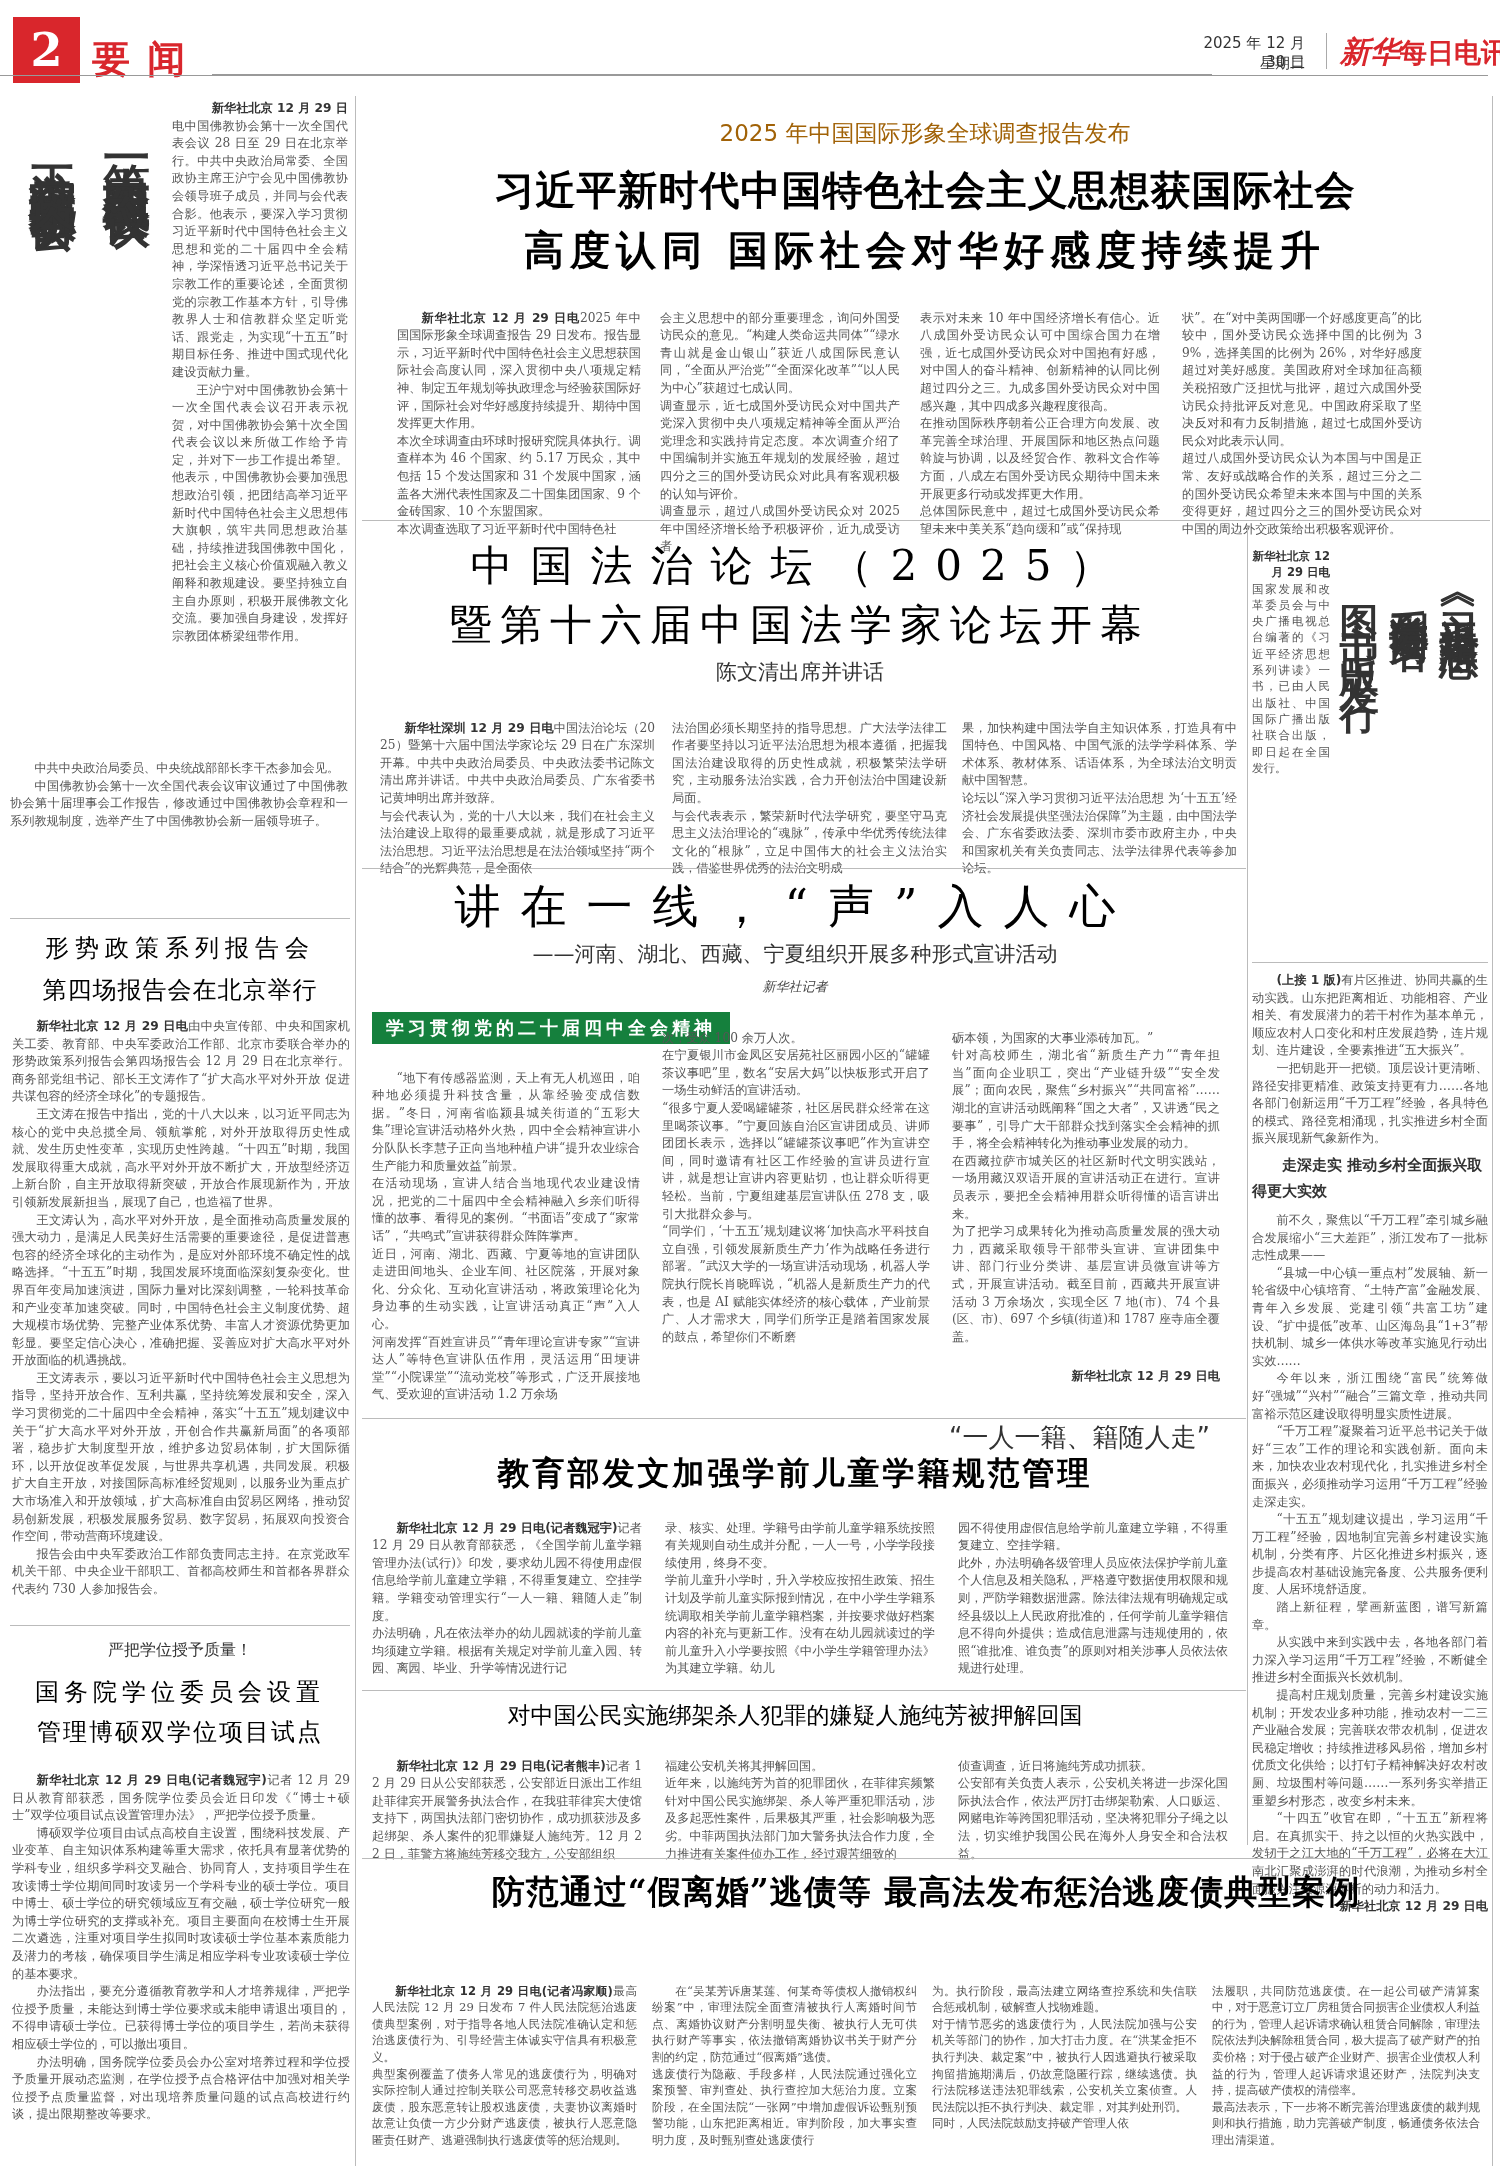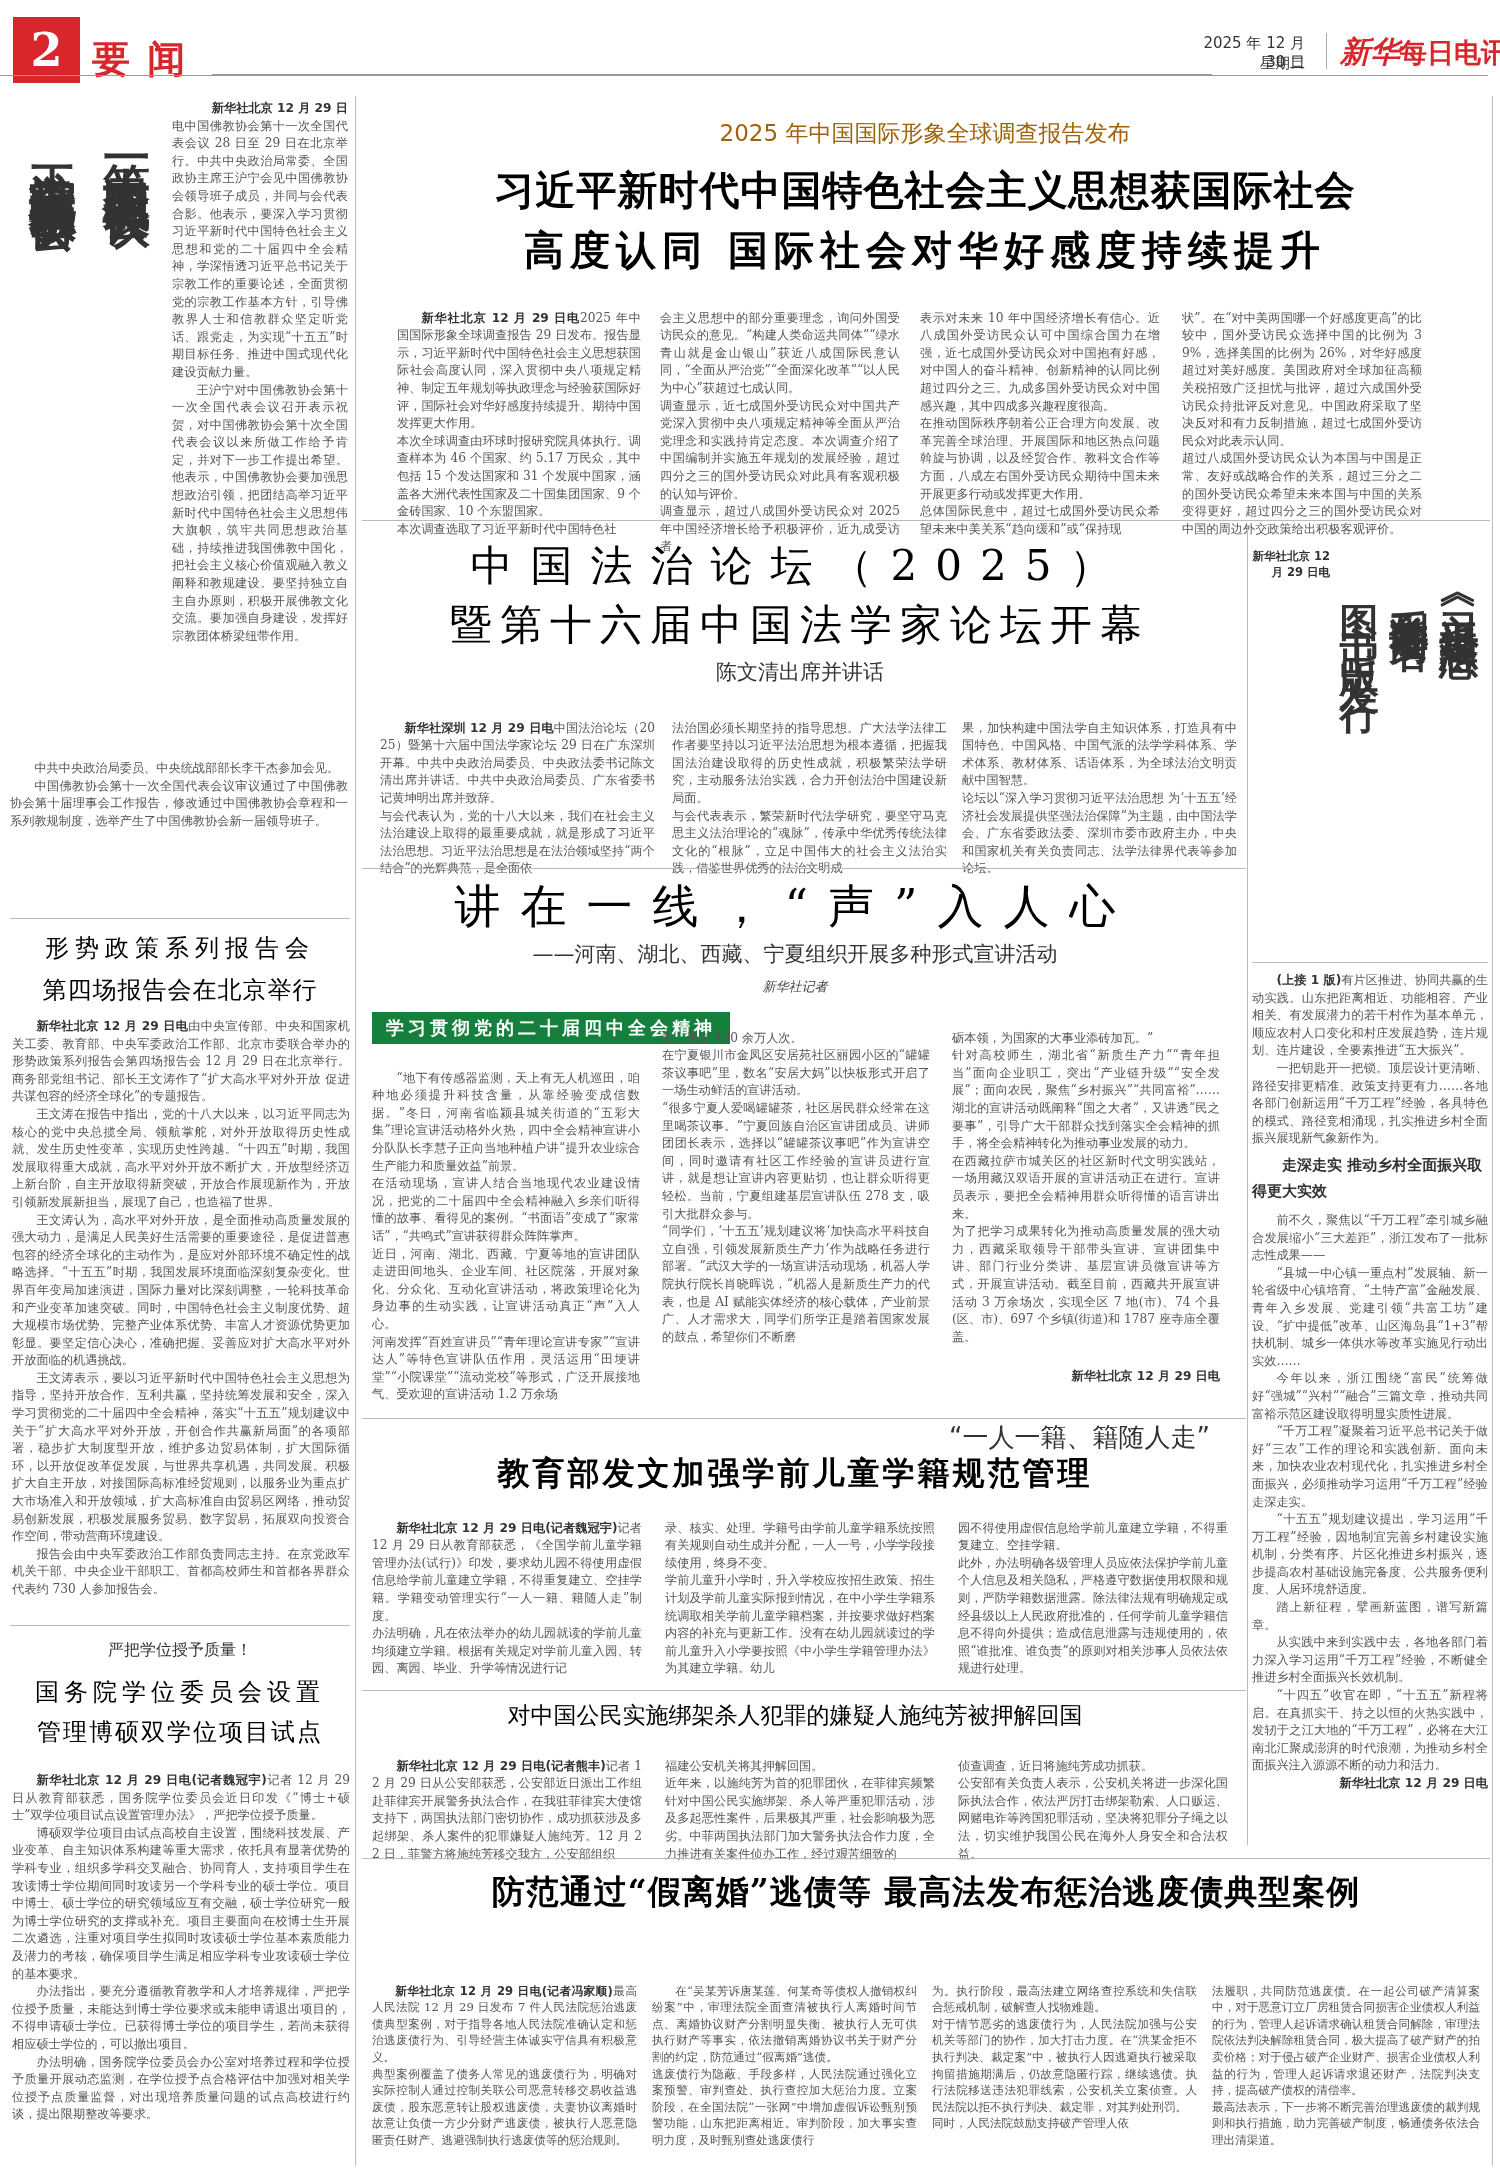--- a/index.html
+++ b/index.html
@@ -94,20 +94,21 @@
   <div class="col body-text" style="left:962px;top:702px;width:275px;white-space:pre-line;">
     <p class="noind">果，加快构建中国法学自主知识体系，打造具有中国特色、中国风格、中国气派的法学学科体系、学术体系、教材体系、话语体系，为全球法治文明贡献中国智慧。
 论坛以“深入学习贯彻习近平法治思想  为‘十五五’经济社会发展提供坚强法治保障”为主题，由中国法学会、广东省委政法委、深圳市委市政府主办，中央和国家机关有关负责同志、法学法律界代表等参加论坛。</p>
   </div>
 </div>
 <div class="vline" style="left:1247px;top:525px;height:1320px;"></div>
 
 <div>
   <div class="col body-text" style="left:1252px;top:548px;width:78px;font-size:11.5px;line-height:16.3px;">
     <p class="noind" style="text-align:right;"><span class="lead">新华社北京 12 月 29 日电</span></p>
+    <p class="noind">国家发展和改革委员会与中央广播电视总台编著的《习近平经济思想系列讲读》一书，已由人民出版社、中国国际广播出版社联合出版，即日起在全国发行。</p>
   </div>
   <div class="abs vert" style="left:1438px;top:580px;font-size:39px;line-height:44px;height:380px;">《习近平经济思想</div>
   <div class="abs vert" style="left:1388px;top:578px;font-size:39px;line-height:44px;height:380px;">系列讲读》同名</div>
   <div class="abs vert" style="left:1338px;top:575px;font-size:39px;line-height:44px;height:380px;letter-spacing:18px;">图书出版发行</div>
 </div>
 <div class="hline" style="left:362px;top:868px;width:884px;"></div>
 <div class="hline" style="left:1252px;top:962px;width:236px;"></div>
 
 <div>
   <div class="abs headline" style="left:380px;top:876px;width:830px;font-size:46px;letter-spacing:20px;font-weight:normal;">讲在一线，“声”入人心</div>
@@ -144,20 +145,21 @@
   </div>
   <div class="abs sans" style="left:1252px;top:1152px;width:236px;font-size:15px;font-weight:bold;color:#333;line-height:26px;text-indent:2em;">走深走实  推动乡村全面振兴取得更大实效</div>
   <div class="col body-text" style="left:1252px;top:1212px;width:236px;">
     <p>前不久，聚焦以“千万工程”牵引城乡融合发展缩小“三大差距”，浙江发布了一批标志性成果——</p>
     <p>“县城一中心镇一重点村”发展轴、新一轮省级中心镇培育、“土特产富”金融发展、青年入乡发展、党建引领“共富工坊”建设、“扩中提低”改革、山区海岛县“1+3”帮扶机制、城乡一体供水等改革实施见行动出实效……</p>
     <p>今年以来，浙江围绕“富民”统筹做好“强城”“兴村”“融合”三篇文章，推动共同富裕示范区建设取得明显实质性进展。</p>
     <p>“千万工程”凝聚着习近平总书记关于做好“三农”工作的理论和实践创新。面向未来，加快农业农村现代化，扎实推进乡村全面振兴，必须推动学习运用“千万工程”经验走深走实。</p>
     <p>“十五五”规划建议提出，学习运用“千万工程”经验，因地制宜完善乡村建设实施机制，分类有序、片区化推进乡村振兴，逐步提高农村基础设施完备度、公共服务便利度、人居环境舒适度。</p>
     <p>踏上新征程，擘画新蓝图，谱写新篇章。</p>
     <p>从实践中来到实践中去，各地各部门着力深入学习运用“千万工程”经验，不断健全推进乡村全面振兴长效机制。</p>
+    <p>提高村庄规划质量，完善乡村建设实施机制；开发农业多种功能，推动农村一二三产业融合发展；完善联农带农机制，促进农民稳定增收；持续推进移风易俗，增加乡村优质文化供给；以打钉子精神解决好农村改厕、垃圾围村等问题……一系列务实举措正重塑乡村形态，改变乡村未来。</p>
     <p>“十四五”收官在即，“十五五”新程将启。在真抓实干、持之以恒的火热实践中，发轫于之江大地的“千万工程”，必将在大江南北汇聚成澎湃的时代浪潮，为推动乡村全面振兴注入源源不断的动力和活力。</p>
     <p class="noind dateline" style="text-align:right;">新华社北京 12 月 29 日电</p>
   </div>
 </div>
 
 <div class="hline" style="left:10px;top:918px;width:340px;"></div>
 <div>
   <div class="abs headline" style="left:10px;top:932px;width:340px;font-size:24px;letter-spacing:6px;font-weight:normal;">形势政策系列报告会</div>
   <div class="abs headline" style="left:10px;top:974px;width:340px;font-size:24px;letter-spacing:1px;font-weight:normal;">第四场报告会在北京举行</div>
   <div class="col body-text" style="left:12px;top:1018px;width:338px;">

